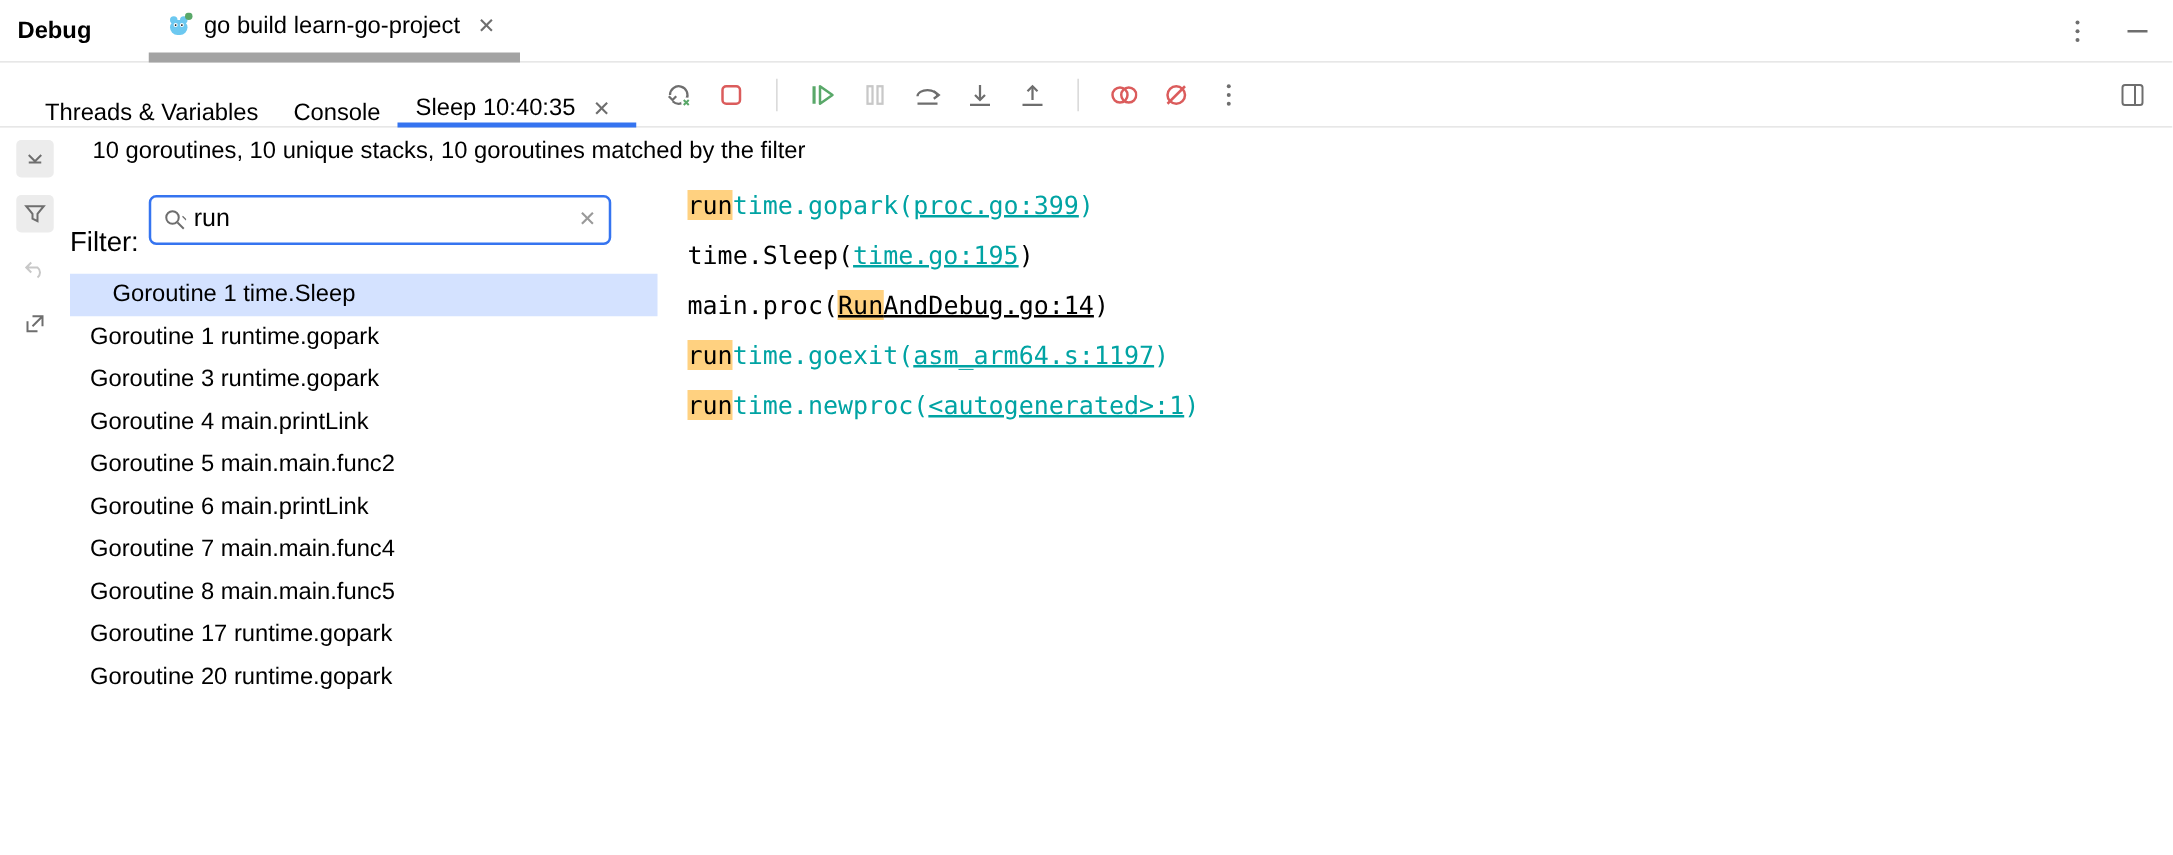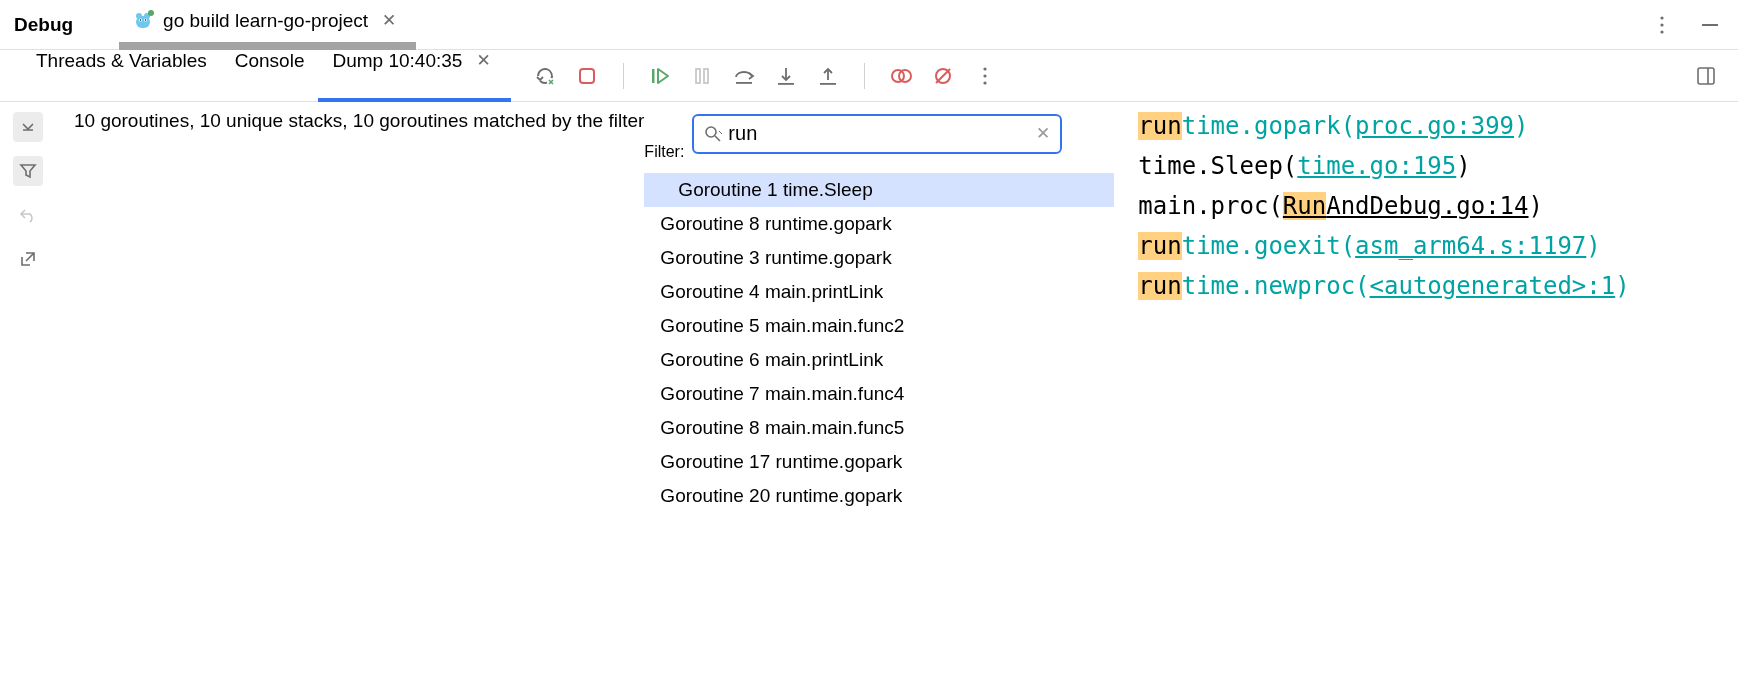--- a/index.html
+++ b/index.html
@@ -8,47 +8,47 @@
   .header-row { display: flex; align-items: center; height: 50px; border-bottom: 1px solid #e0e0e0; padding: 0 4px; }
   .header-title { font-weight: 700; font-size: 19px; padding: 0 10px; }
   .run-tab { display: flex; align-items: center; gap: 8px; margin-left: 36px; padding: 0 14px; height: 50px; border-bottom: 8px solid #a3a3a3; position: relative; }
   .run-tab-label { font-size: 19px; }
   .close-x { font-size: 17px; color: #6e6e6e; padding: 0 6px; cursor: pointer; }
   .spacer { flex: 1; }
   .header-icons { display: flex; gap: 28px; align-items: center; padding-right: 14px; color: #6e6e6e; }
   .vdots-icn, .minimize-icn { width:20px; height:20px; display:flex; align-items:center; justify-content:center; cursor:pointer; }
   
   .toolbar-row { display: flex; align-items: center; height: 52px; border-bottom: 1px solid #e0e0e0; padding-left: 22px; gap: 0; }
-  .tab { font-size: 19px; padding: 0 14px; height: 52px; display: flex; align-items: flex-start; gap: 8px; cursor: pointer; }
+  .tab { font-size: 19px; padding: 0 14px; height: 52px; display: flex; align-items: flex-end; gap: 8px; cursor: pointer; }
   .tab.active { border-bottom: 4px solid #3574f0; }
   .toolbar-icons { display: flex; align-items: center; gap: 18px; margin-left: 22px; height: 100%; }
   .sep { width:1px; height:26px; background:#d0d0d0; margin: 0 6px; }
   .ticon { width:24px; height:24px; display:flex; align-items:center; justify-content:center; cursor:pointer; }
   .right-split { margin-left:auto; margin-right:20px; }
   
   .content { display: flex; height: calc(684px - 50px - 52px); }
   
   .gutter { width: 56px; display: flex; flex-direction: column; align-items: center; gap: 14px; padding-top: 10px; }
   .gutter-btn { width:30px; height:30px; display:flex; align-items:center; justify-content:center; color:#6e6e6e; border-radius:4px; cursor:pointer; }
   .gutter-btn.on { background:#ececec; }
   
   .left-col { display:flex; flex-direction:column; flex-shrink:0; width:470px; }
   .summary { font-size:19px; padding: 8px 0 8px 18px; }
   .filter-row { display:flex; align-items:center; gap:8px; padding: 4px 0 6px 0; }
-  .filter-label { font-size:16px;margin-top:37px; }
+  .filter-label { font-size:22px;margin-top:37px; }
   .search-box { flex:1; display:flex; align-items:center; border:2.5px solid #3574f0; background:#fff; border-radius:6px; height:40px; padding:0 10px; max-width: 370px; }
   .search-box input { flex:1; border:none; outline:none; font-size:20px; font-family:inherit; background:transparent; }
   .mag-icn { color:#6e6e6e; margin-right:6px; display:flex; align-items:center; }
   .clear-icn { color:#9a9a9a; cursor:pointer; font-size:17px; }
   
   .gor-list { margin-top:6px; }
   .gor-item { font-size:19px; padding:6px 0 6px 16px; cursor:pointer; }
   .gor-item.selected { background:#d4e2ff;padding-left:34px; }
   
-  .stack-col { padding: 4px 0 0 24px; font-family: "SF Mono","Menlo","Consolas",monospace; font-size:24px; line-height:40px; }
+  .stack-col { padding: 4px 0 0 24px; font-family: "SF Mono","Menlo","Consolas",monospace; font-size:20px; line-height:40px; }
   .hl { background:#ffd180; }
   .teal { color:#00a3a3; }
   .link { color:#00a3a3; text-decoration: underline; cursor:pointer; }
   .runlink { color:#000; text-decoration: underline; cursor:pointer; }
   
   .gopher-icn svg { display:block; }
 </style>
 </head>
 <body>
 
@@ -88,21 +88,21 @@
 </div>
 
 <div class="toolbar-row">
   <div class="tab">
       <span>Threads &amp; Variables</span>
     </div>
   <div class="tab">
       <span>Console</span>
     </div>
   <div class="tab active">
-      <span>Dump 10:40:35</span>
+      <span>Sleep 10:40:35</span>
       <span class="close-x">✕</span>
     </div>
   <div class="toolbar-icons">
     <span class="ticon">
         <svg width="22" height="22" viewBox="0 0 22 22">
           <path d="M4 11a7 7 0 1 1 2.1 5" fill="none" stroke="#6e6e6e" stroke-width="1.8"></path>
           <path d="M3 12l3 3 3-3" fill="none" stroke="#6e6e6e" stroke-width="1.8"></path>
           <circle cx="17" cy="17" r="4" fill="#fff"></circle>
           <path d="M15 15l4 4M19 15l-4 4" stroke="#59a869" stroke-width="1.6"></path>
         </svg>
@@ -192,41 +192,41 @@
           <path d="M6 4L2 8l4 4M2 8h9a5 5 0 0 1 0 8" fill="none" stroke="#c8c8c8" stroke-width="1.6"></path>
         </svg>
       </div>
     <div class="gutter-btn">
         <svg width="18" height="18" viewBox="0 0 18 18">
           <path d="M7 3h8v8M15 3L7 11M11 15H3V7" fill="none" stroke="#6e6e6e" stroke-width="1.6"></path>
         </svg>
       </div>
   </div>
 
-  <div style="display:flex; flex-direction:row; flex:1;">
+  <div style="display:flex; flex-direction:column; flex:1;">
     <div class="summary">10 goroutines, 10 unique stacks, 10 goroutines matched by the filter</div>
     <div style="display:flex; flex:1;">
       <div class="left-col">
         <div class="filter-row">
           <span class="filter-label">Filter:</span>
           <div class="search-box">
             <span class="mag-icn">
                 <svg width="18" height="18" viewBox="0 0 18 18">
                   <circle cx="7" cy="7" r="5" fill="none" stroke="#6e6e6e" stroke-width="1.6"></circle>
                   <path d="M11 11l5 5" stroke="#6e6e6e" stroke-width="1.6"></path>
                   <path d="M15 6l3 3" stroke="#6e6e6e" stroke-width="1"></path>
                 </svg>
               </span>
             <input type="text" value="run" style="">
             <span class="clear-icn">✕</span>
           </div>
         </div>
         <div class="gor-list">
           <div class="gor-item selected">Goroutine 1 time.Sleep</div>
-          <div class="gor-item">Goroutine 8 runtime.gopark</div>
+          <div class="gor-item">Goroutine 1 runtime.gopark</div>
           <div class="gor-item">Goroutine 3 runtime.gopark</div>
           <div class="gor-item">Goroutine 4 main.printLink</div>
           <div class="gor-item">Goroutine 5 main.main.func2</div>
           <div class="gor-item">Goroutine 6 main.printLink</div>
           <div class="gor-item">Goroutine 7 main.main.func4</div>
           <div class="gor-item">Goroutine 8 main.main.func5</div>
           <div class="gor-item">Goroutine 17 runtime.gopark</div>
           <div class="gor-item">Goroutine 20 runtime.gopark</div>
         </div>
       </div>

